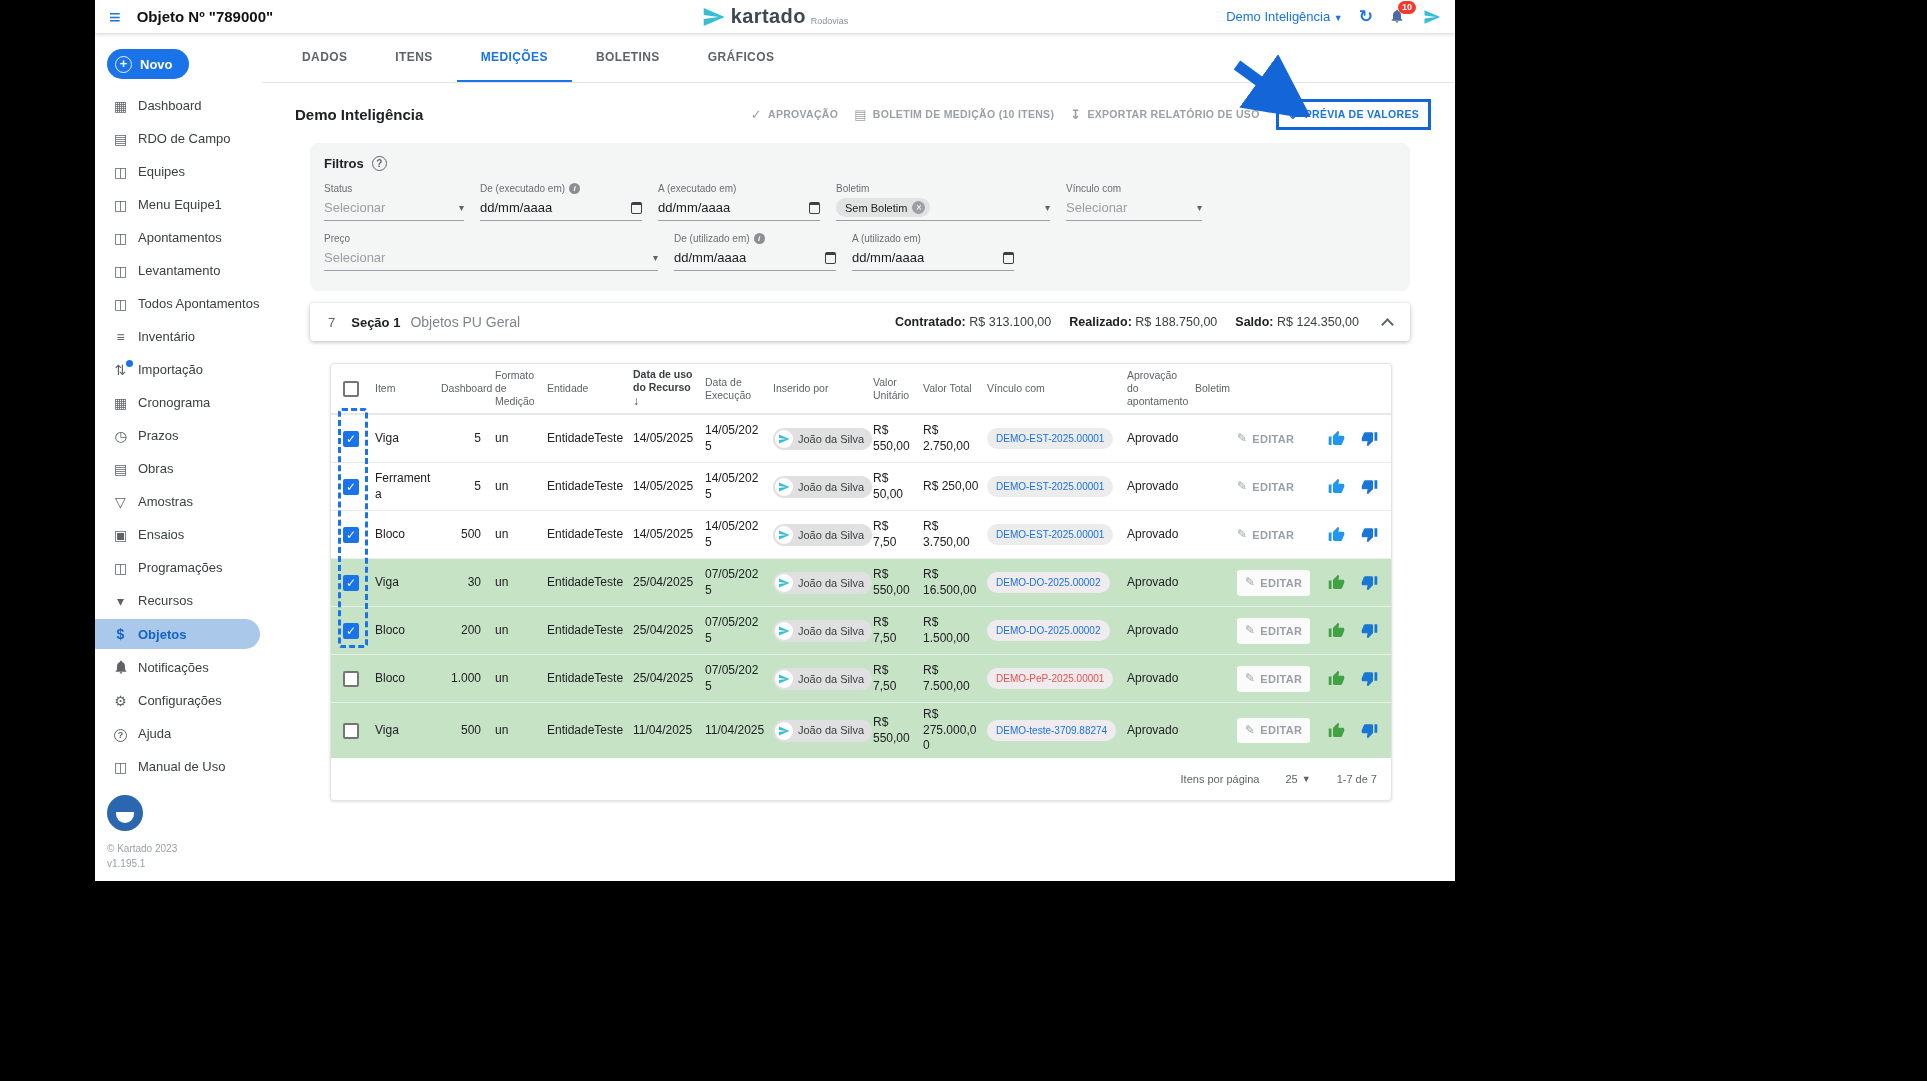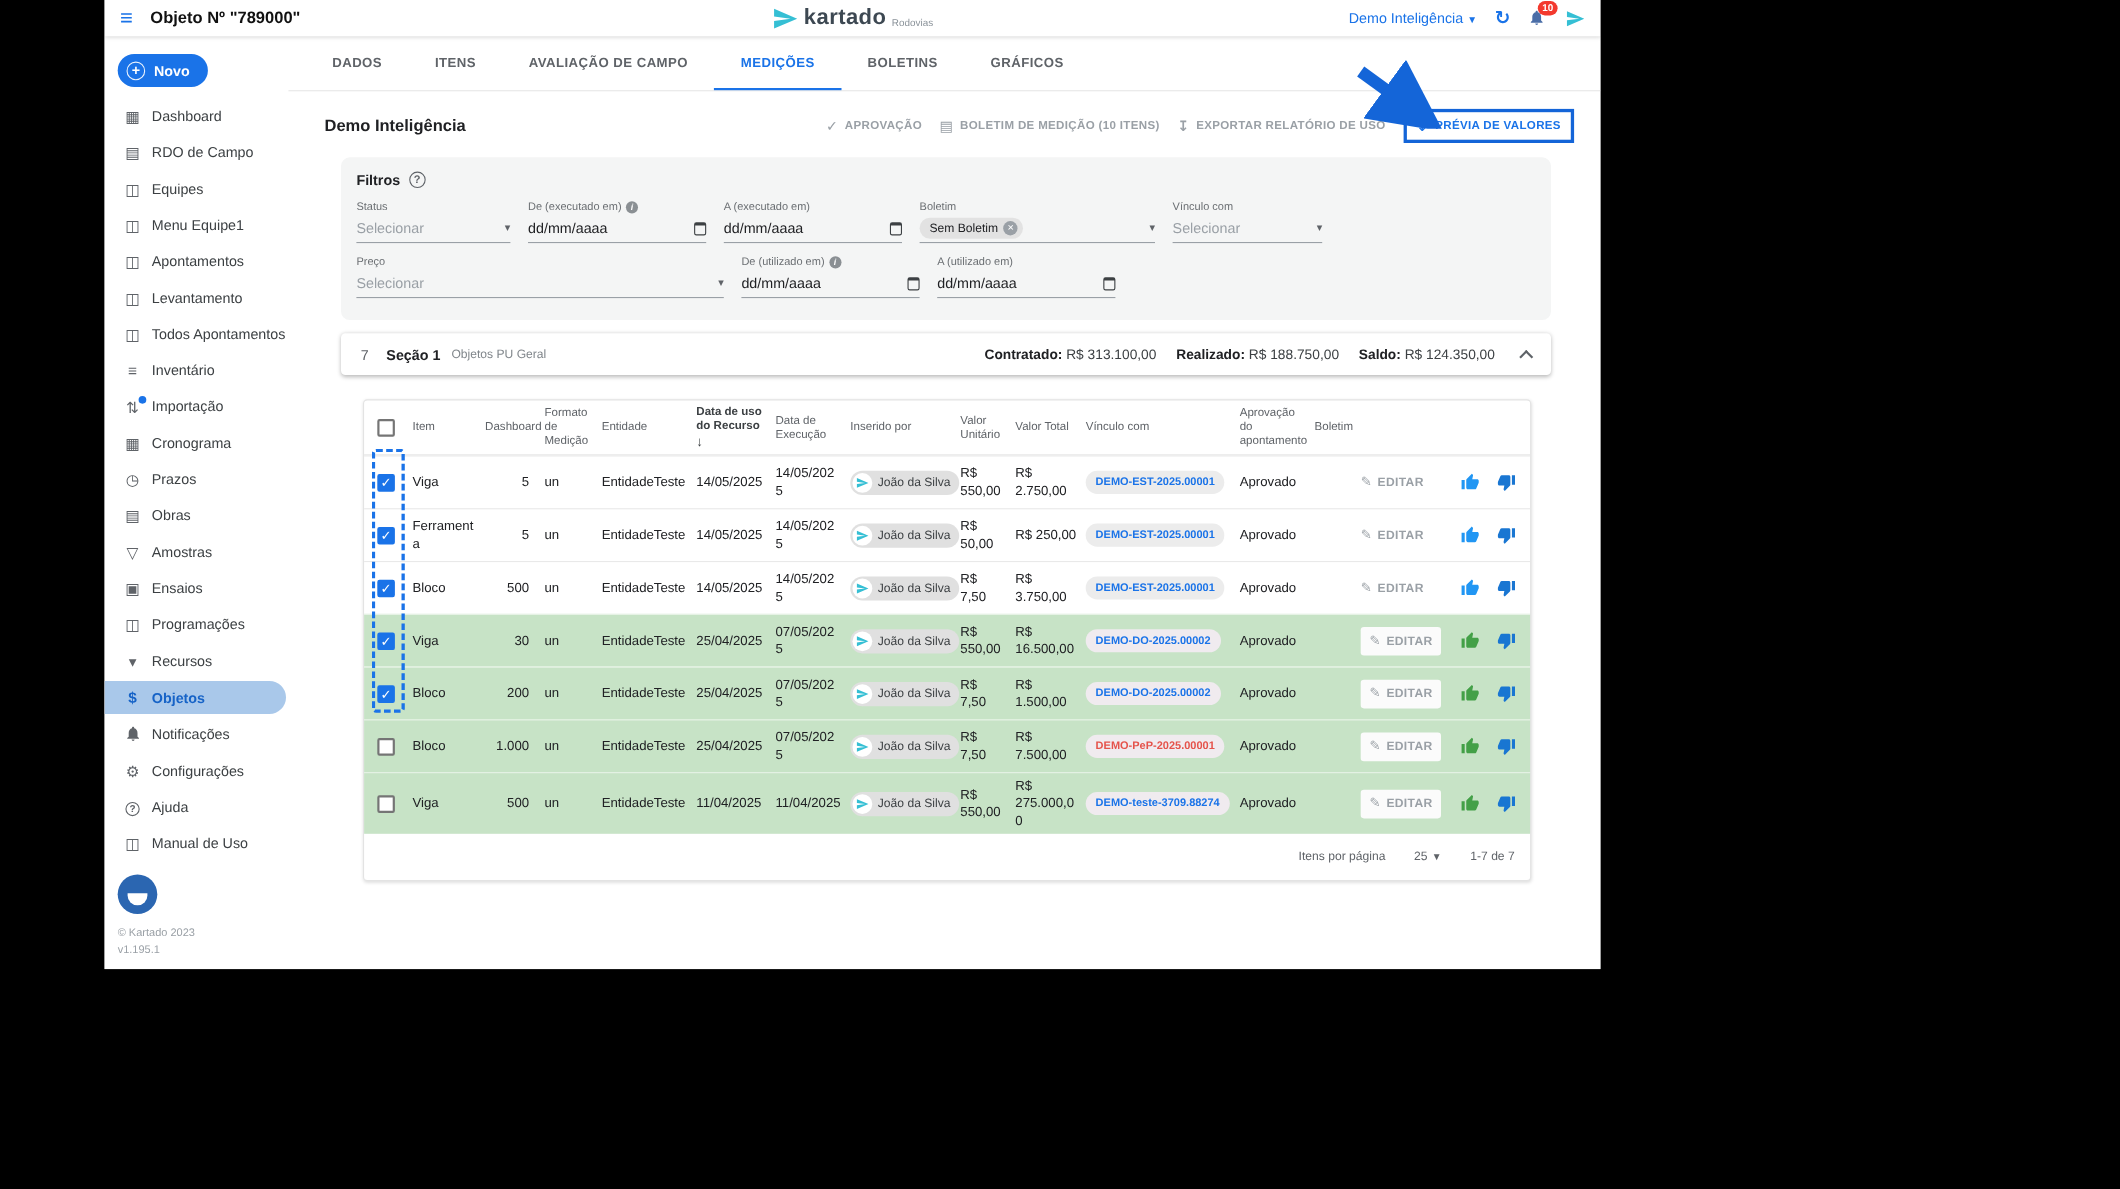--- a/index.html
+++ b/index.html
@@ -67,42 +67,42 @@
   .sel-arrow{font-size:10px;color:#5f6368;}
   .cal-ic{width:11px;height:12px;border:1.5px solid #3c4043;border-top-width:3px;border-radius:2px;flex:none;}
   .fchip{display:inline-flex;align-items:center;gap:5px;background:#e2e2e2;border-radius:12px;padding:3px 5px 3px 9px;font-size:11px;color:#202124;white-space:nowrap;}
   .chip-x{width:13px;height:13px;border-radius:50%;background:#9aa0a6;color:#fff;font-size:10px;line-height:13px;text-align:center;display:inline-block;cursor:pointer;}
 
   .section-label{margin:18px 0 0 48px;font-size:13px;color:#3c4043;height:16px;}
 
   .accordion{margin:12px 24px 0 48px;width:1100px;height:38px;background:#fff;border-radius:4px;box-shadow:0 1px 4px rgba(0,0,0,.28);display:flex;align-items:center;padding:0 18px;cursor:pointer;}
   .acc-count{font-size:13px;color:#5f6368;}
   .acc-name{font-size:13px;font-weight:bold;color:#202124;margin-left:16px;}
-  .acc-sub{font-size:11px;color:#80868b;margin-left:10px;}
+  .acc-sub{font-size:14px;color:#80868b;margin-left:10px;}
   .acc-right{margin-left:auto;display:flex;align-items:center;gap:18px;font-size:12.5px;color:#3c4043;white-space:nowrap;}
   .acc-right b{color:#202124;}
   .chev-up{width:9px;height:9px;border-right:2px solid #5f6368;border-bottom:2px solid #5f6368;transform:rotate(-135deg);margin-left:6px;margin-top:5px;}
 
   
   .table-card{position:relative;margin:22px 0 0 68px;width:1062px;background:#fff;border:1px solid #e3e3e3;border-radius:4px;box-shadow:0 1px 3px rgba(0,0,0,.12);}
   .thead{display:flex;align-items:center;min-height:46px;border-bottom:1px solid #e6e6e6;}
   .hc{font-size:10.5px;color:#5f6368;padding:4px;line-height:1.25;flex:none;}
   .hc.num{text-align:right;padding-right:10px;}
   .hc.c-duso{color:#3c4043;font-weight:bold;}
   .sort{font-size:12px;color:#3c4043;cursor:pointer;}
   .trow{display:flex;align-items:center;min-height:48px;border-top:1px solid #e9e9e9;}
   .trow.green{border-top-color:rgba(255,255,255,.55);}
   .tc{font-size:12px;color:#202124;padding:4px;line-height:1.3;word-wrap:break-word;flex:none;}
   .tc.num{text-align:right;padding-right:10px;}
   .c-cb{display:flex;justify-content:center;}
   .cbx{width:16px;height:16px;border:2px solid #757575;border-radius:2px;display:inline-block;background:#fff;}
   .cbx.on{background:#1a73e8;border-color:#1a73e8;color:#fff;font-size:12px;font-weight:bold;line-height:13px;text-align:center;}
   .uchip{display:inline-flex;align-items:center;gap:5px;background:#e0e0e0;border-radius:12px;padding:2px 8px 2px 2px;font-size:11px;color:#3c4043;white-space:nowrap;}
   .uav{width:18px;height:18px;border-radius:50%;background:#fff;display:inline-flex;align-items:center;justify-content:center;padding:3px;flex:none;}
-  .pill{display:inline-block;background:#ececec;border-radius:11px;padding:4px 9px;font-size:10px;font-weight:bold;white-space:nowrap;cursor:pointer;}
+  .pill{display:inline-block;background:#ececec;border-radius:11px;padding:4px 9px;font-size:10px;font-weight:normal;white-space:nowrap;cursor:pointer;}
   .trow.green .pill{background:#f0ebef;}
   .editbtn{display:inline-flex;align-items:center;gap:5px;color:#9aa0a6;font-size:11px;font-weight:bold;letter-spacing:.3px;cursor:pointer;}
   .trow.green .editbtn{background:#fbfbfb;border-radius:3px;padding:5px 8px;}
   .pencil{font-size:12px;}
   .c-thumbs{display:flex;gap:16px;justify-content:center;align-items:center;}
   .thumb{cursor:pointer;display:inline-flex;}
   .tfoot{display:flex;justify-content:flex-end;align-items:center;gap:26px;height:42px;padding-right:14px;font-size:11px;color:#5f6368;}
   .pp{display:inline-flex;align-items:center;gap:4px;cursor:pointer;}
   .anno-dashed{position:absolute;left:7px;top:44px;width:30px;height:240px;border:3px dashed #1a73e8;border-radius:4px;pointer-events:none;z-index:10;}
 </style>
@@ -238,21 +238,20 @@
         <div>© Kartado 2023</div>
         <div>v1.195.1</div>
       </div>
     </div>
   </nav>
 
   <main class="main">
     <div class="tabbar">
         <div class="tab">DADOS</div>
         <div class="tab">ITENS</div>
-        <div class="tab">AVALIAÇÃO DE CAMPO</div>
         <div class="tab active">MEDIÇÕES</div>
         <div class="tab">BOLETINS</div>
         <div class="tab">GRÁFICOS</div>
       </div>
 
     <div class="page-header">
       <h2>Demo Inteligência</h2>
       <div class="actions">
           <button class="action dis">
             <span class="a-ic">✓</span>

